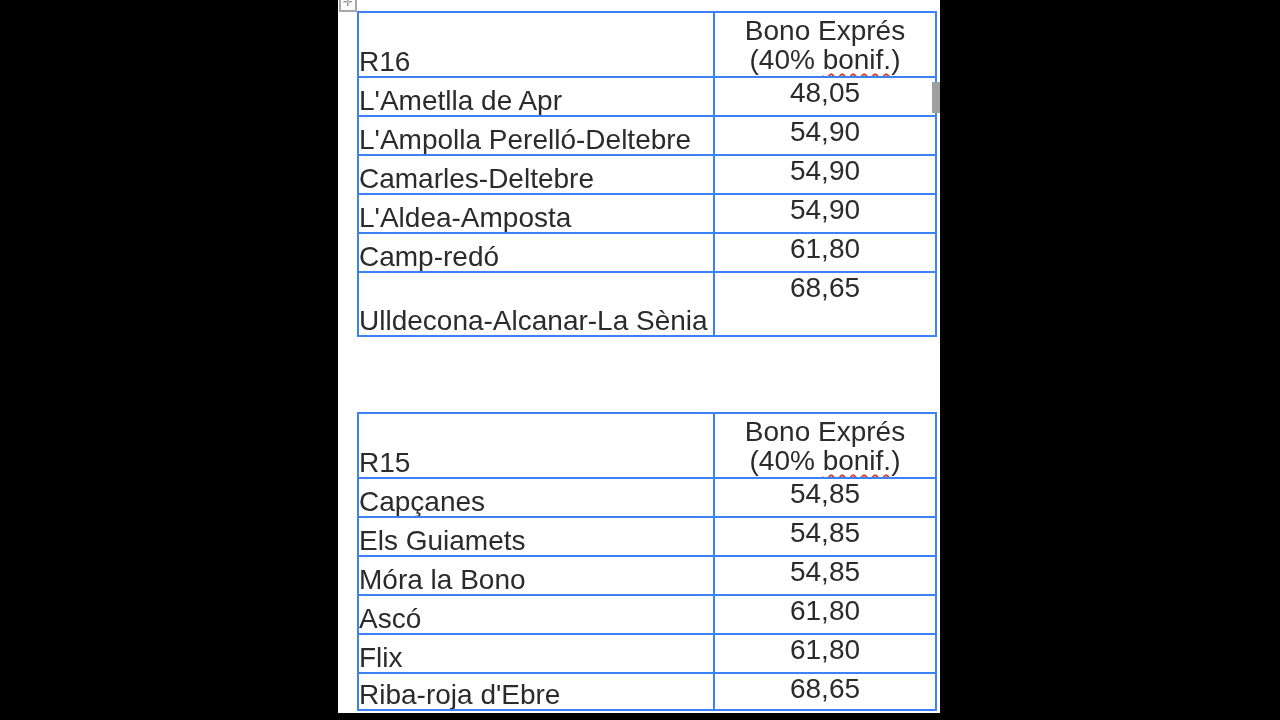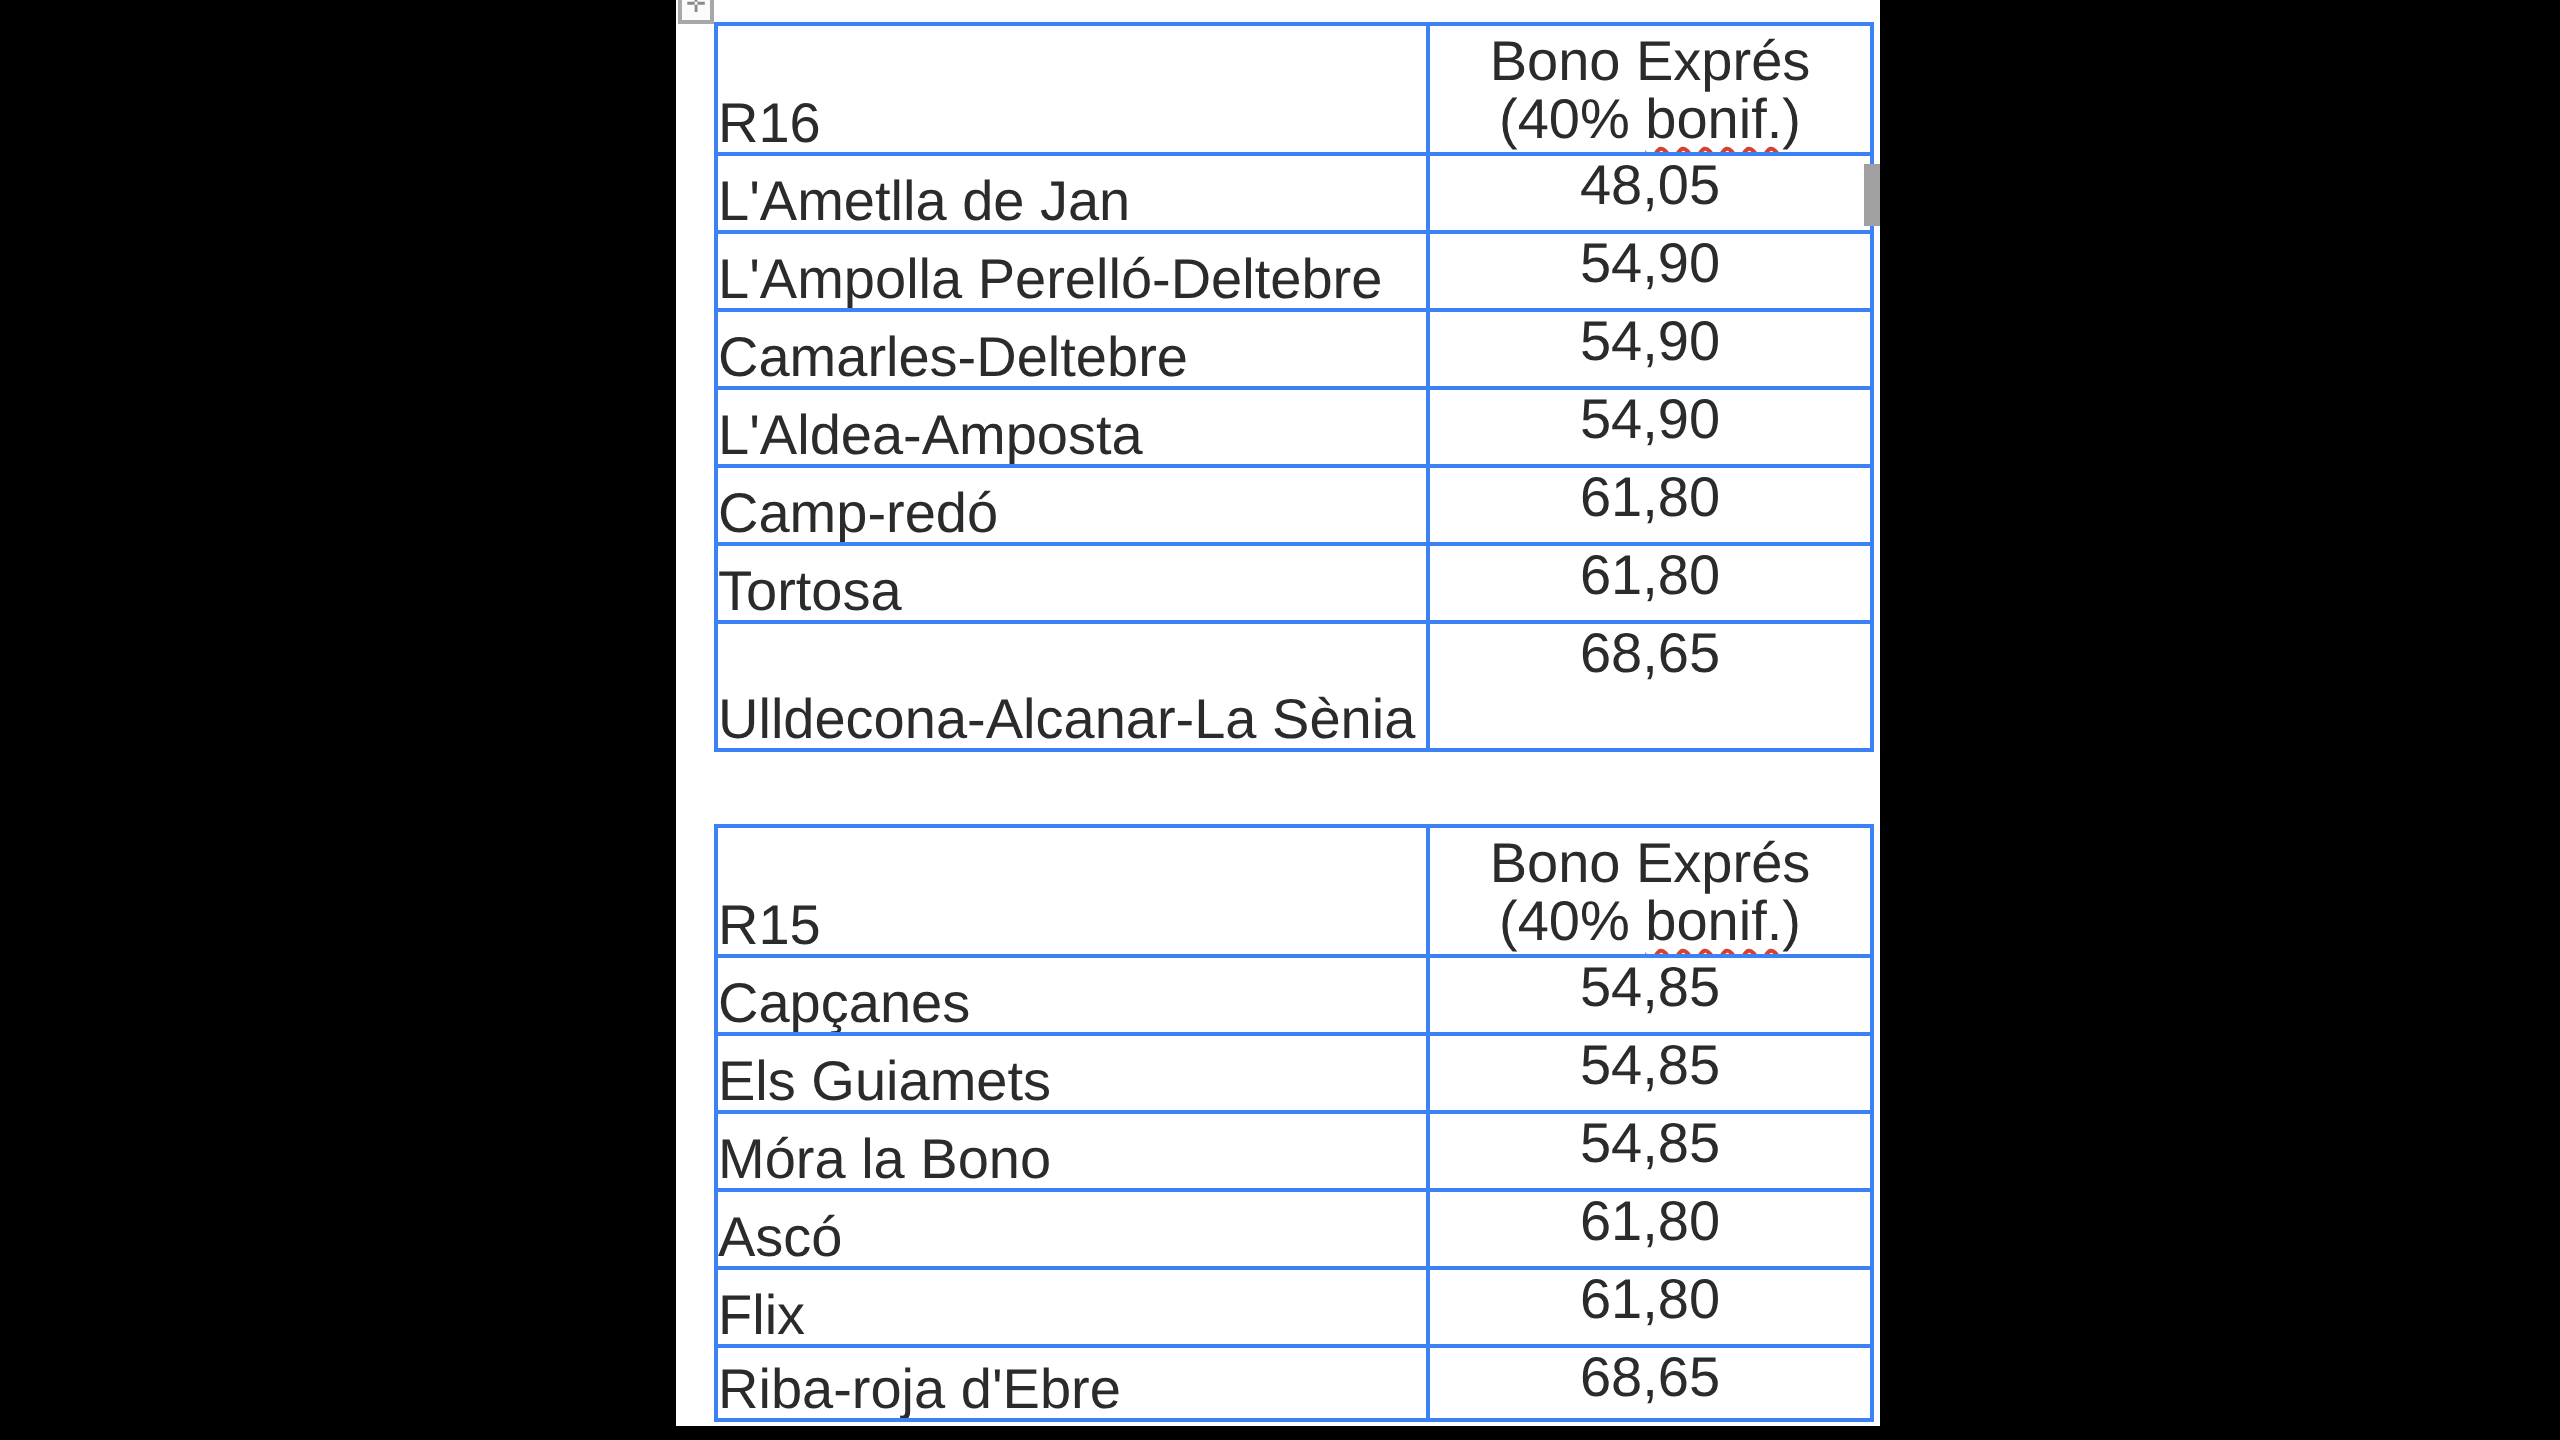--- a/index.html
+++ b/index.html
@@ -93,41 +93,37 @@
     <table class="fare" id="table-r16">
       <tbody>
           <tr class="r-head">
         <td class="c1">R16</td>
         <td class="c2 hdr">
           <div>Bono Exprés</div>
           <div><span>(40% </span><span class="misspell">bonif.</span><span>)</span></div>
         </td>
       </tr>
       <tr class="r-std">
-        <td class="c1">L'Ametlla de Jan</td>
+        <td class="c1">L'Ametlla de Apr</td>
         <td class="c2">48,05</td>
       </tr>
       <tr class="r-std">
         <td class="c1">L'Ampolla Perelló-Deltebre</td>
         <td class="c2">54,90</td>
       </tr>
       <tr class="r-std">
         <td class="c1">Camarles-Deltebre</td>
         <td class="c2">54,90</td>
       </tr>
       <tr class="r-std">
         <td class="c1">L'Aldea-Amposta</td>
         <td class="c2">54,90</td>
       </tr>
       <tr class="r-std">
         <td class="c1">Camp-redó</td>
-        <td class="c2">61,80</td>
-      </tr>
-      <tr class="r-std">
-        <td class="c1">Tortosa</td>
         <td class="c2">61,80</td>
       </tr>
       <tr class="r-tall">
         <td class="c1">Ulldecona-Alcanar-La Sènia</td>
         <td class="c2">68,65</td>
       </tr>
     </tbody>
       </table>
 
     <table class="fare" id="table-r15">

